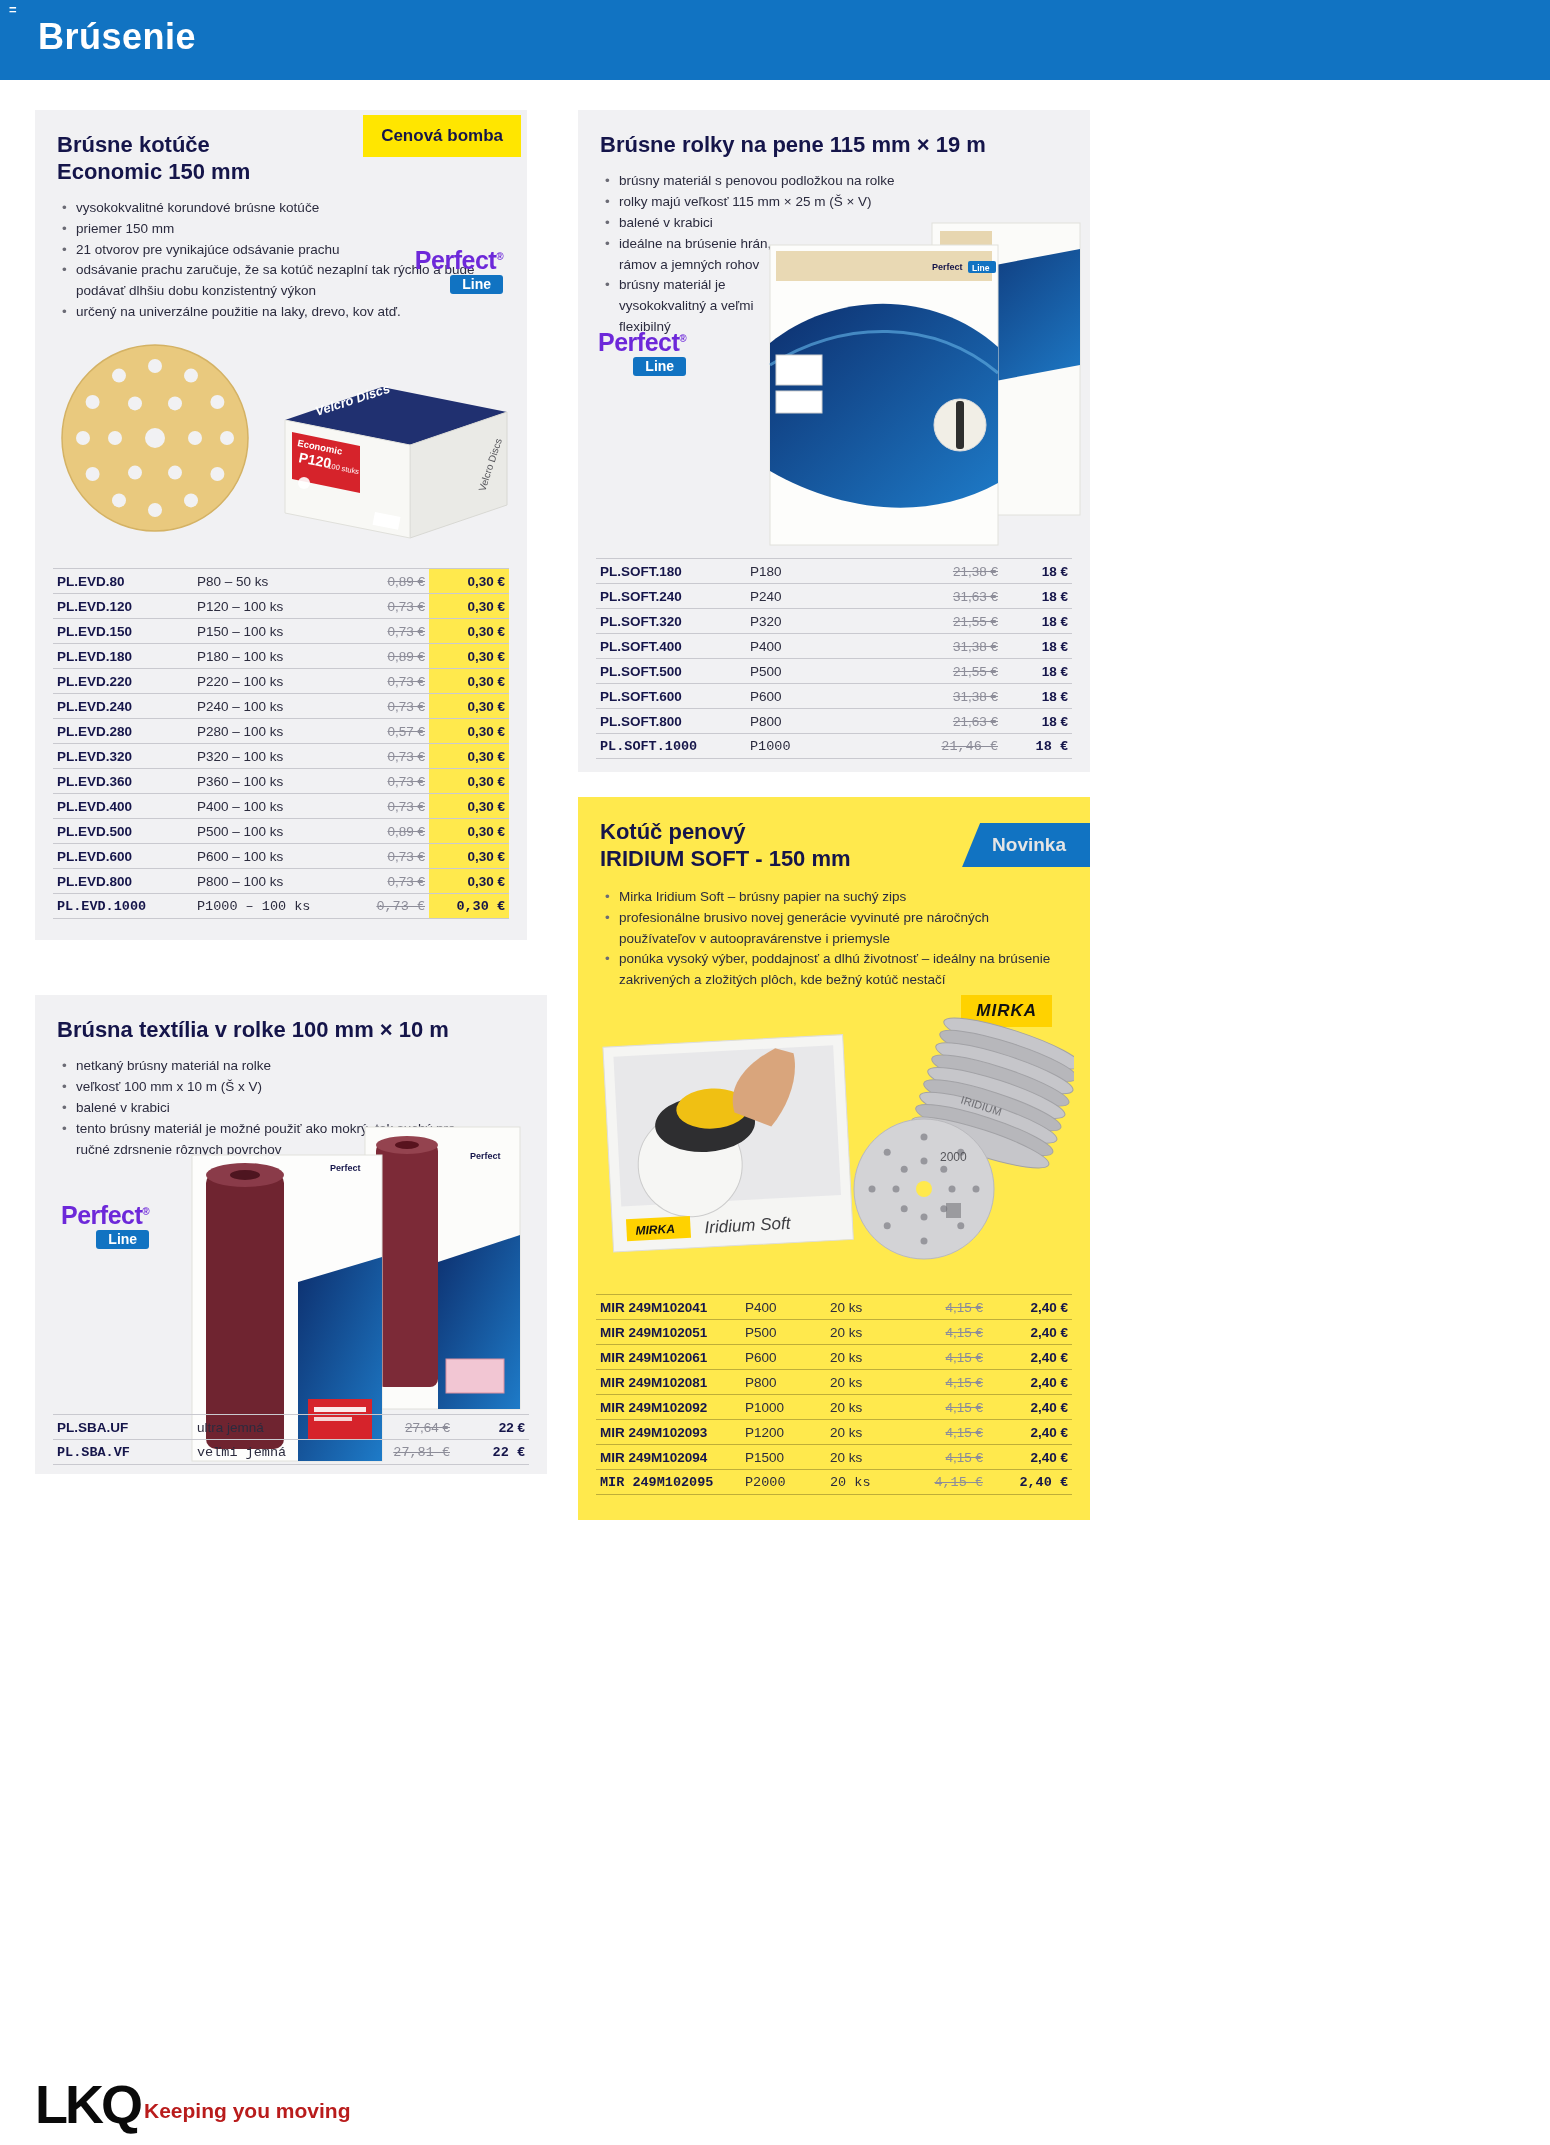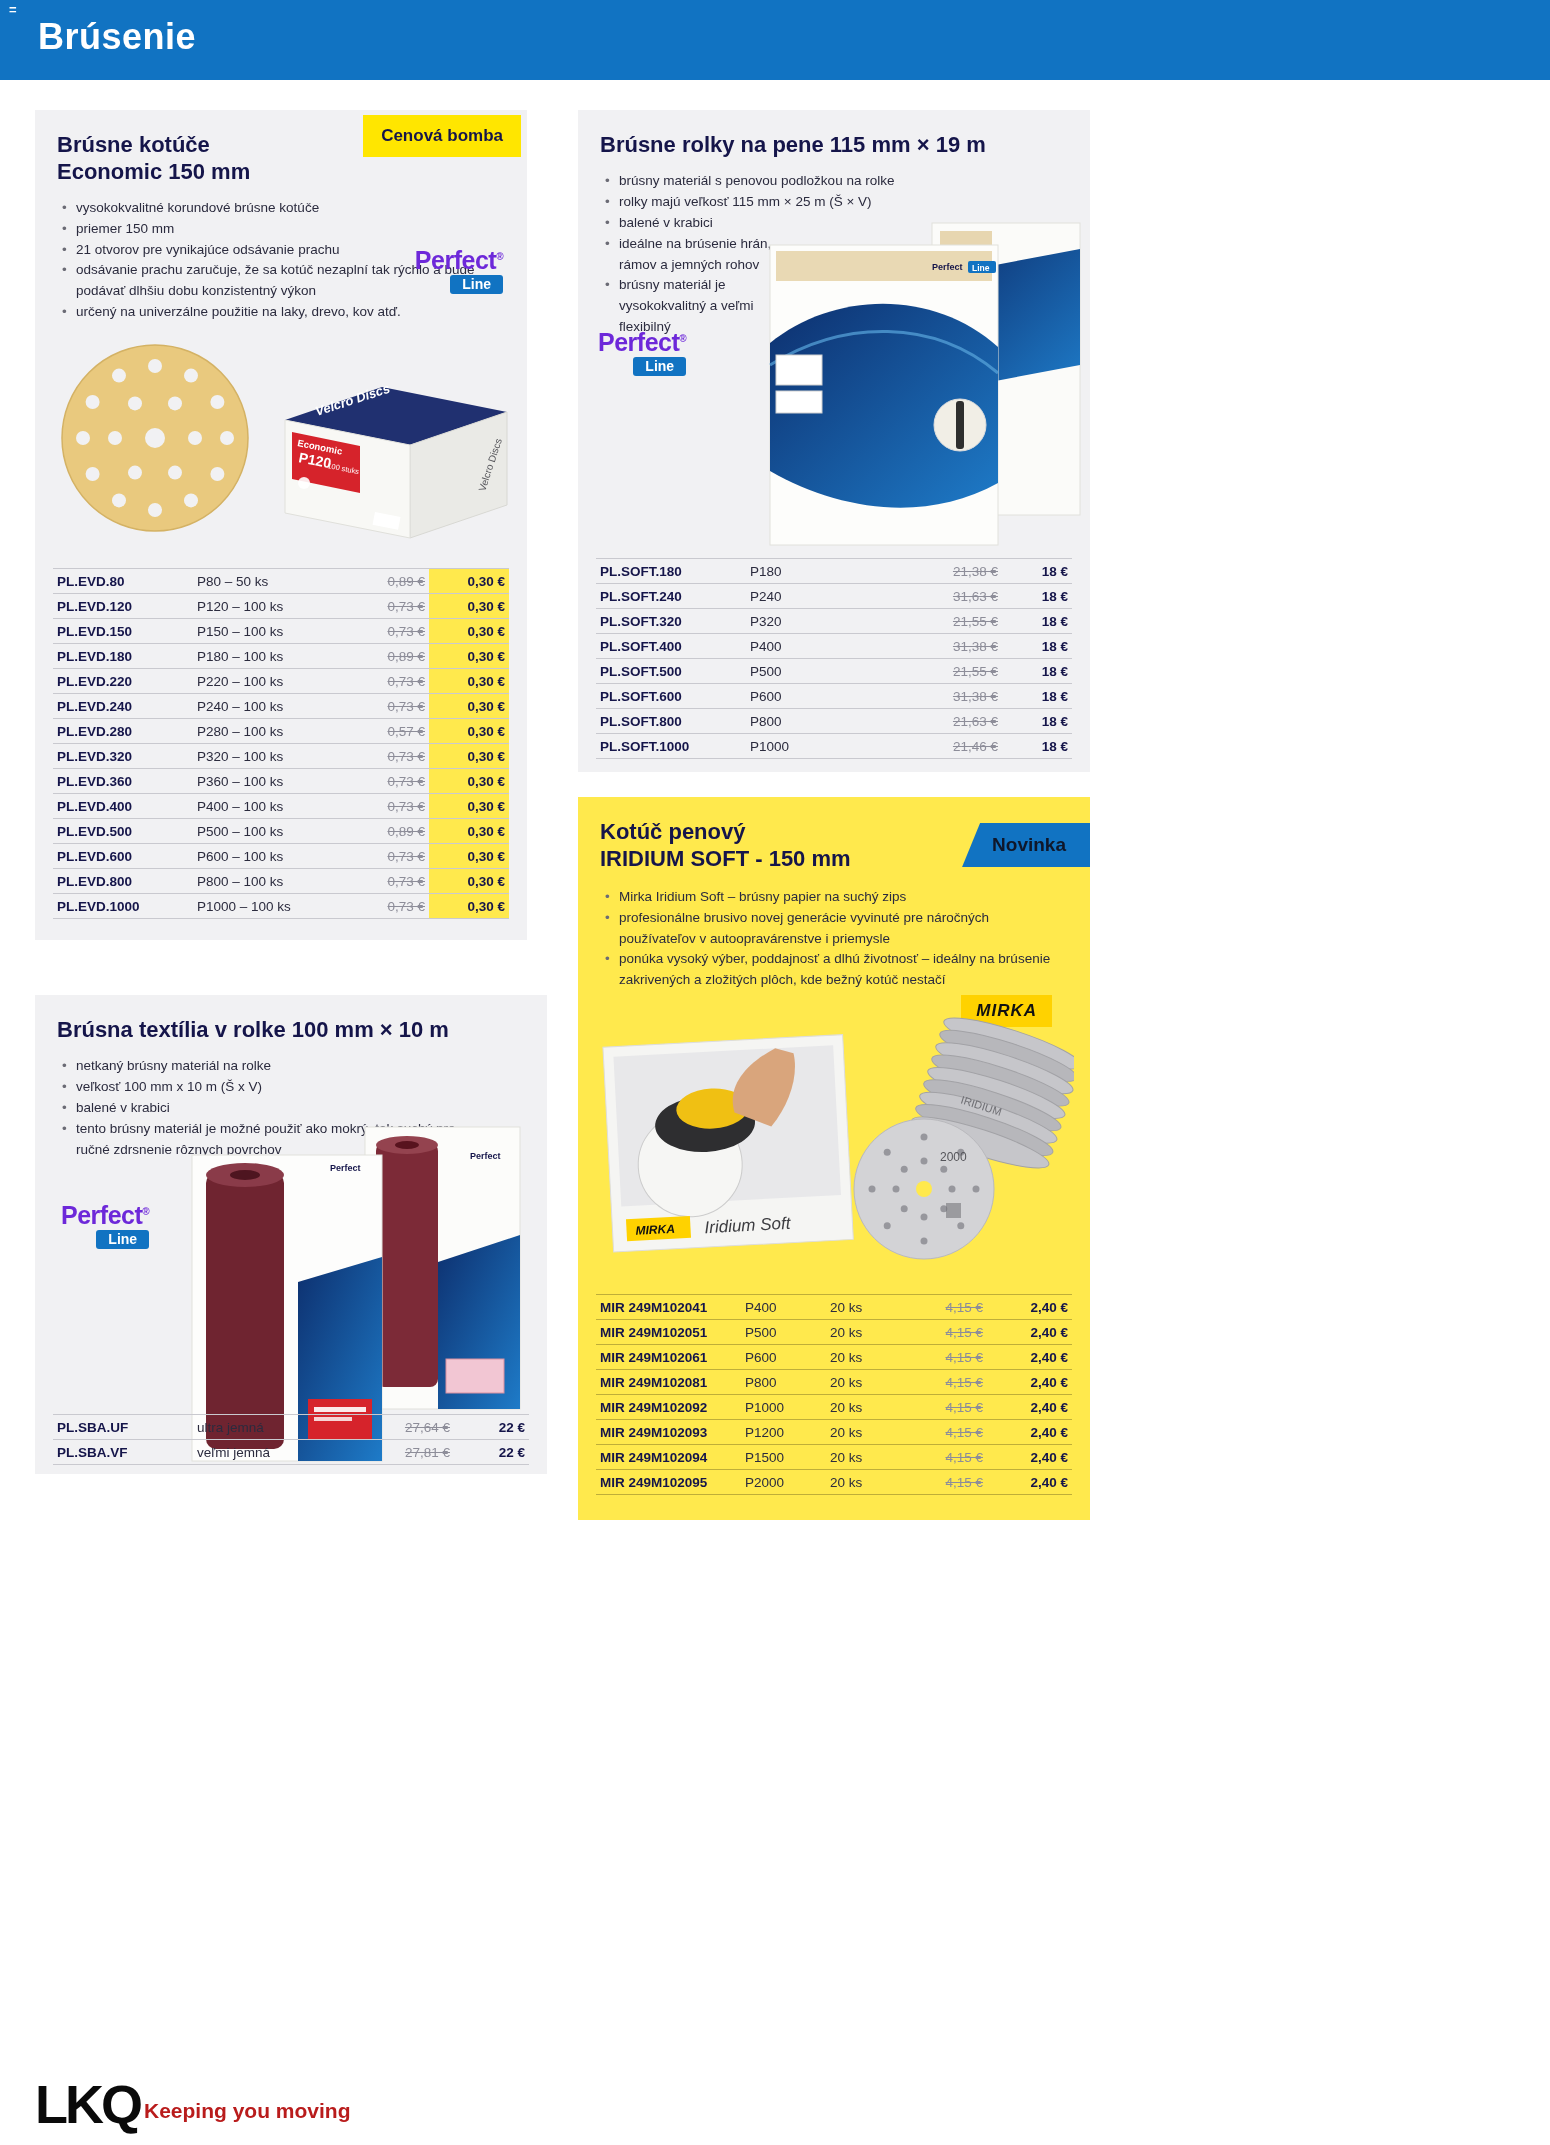--- a/index.html
+++ b/index.html
@@ -25,21 +25,21 @@
   ul.bullets li { position:relative; padding-left:15px; font-size:13.5px; color:#2b2b3e; line-height:1.55; }
   ul.bullets li::before { content:"•"; position:absolute; left:1px; top:0; color:#6b6b75; }
   #sec-discs ul.bullets { max-width:430px; }
   #sec-foam ul.bullets  { max-width:440px; }
   #sec-foam ul.bullets li:nth-child(n+4) { max-width:172px; }
   #sec-textile ul.bullets { max-width:420px; }
   #sec-iridium ul.bullets { max-width:455px; margin-top:14px; }
 
   
   .badge-bomba { position:absolute; top:5px; right:6px; background:#ffe600; color:#15154a; font-size:17px; font-weight:700; padding:11px 18px; }
-  .badge-novinka { position:absolute; top:26px; right:0; background:#1173c2; color:#0f172a; font-size:19px; font-weight:700; padding:11px 24px 11px 30px; clip-path:polygon(18px 0, 100% 0, 100% 100%, 0 100%); }
+  .badge-novinka { position:absolute; top:26px; right:0; background:#1173c2; color:#e5e5e5; font-size:19px; font-weight:700; padding:11px 24px 11px 30px; clip-path:polygon(18px 0, 100% 0, 100% 100%, 0 100%); }
 
   
   .perfect { position:absolute; display:inline-flex; flex-direction:column; align-items:flex-end; }
   .perfect .pword { font-size:25px; font-weight:800; color:#6d28d9; letter-spacing:-0.5px; line-height:1; }
   .perfect .pword sup { font-size:10px; vertical-align:super; }
   .perfect .pline { background:#1173c2; color:#fff; font-size:14px; font-weight:700; padding:1px 12px 2px; border-radius:3px; margin-top:2px; }
   .pf-discs   { top:138px; right:24px; }
   .pf-foam    { top:220px; left:20px; }
   .pf-textile { top:208px; left:26px; }
 
@@ -51,21 +51,21 @@
   .mirka-badge { position:absolute; top:198px; right:38px; background:#ffd200; color:#111; font-weight:800; font-style:italic; font-size:17px; letter-spacing:1px; padding:6px 15px; }
 
   
   .tablewrap { position:absolute; left:18px; right:18px; }
   .tw-discs   { top:458px; }
   .tw-foam    { top:448px; }
   .tw-textile { bottom:9px; }
   .tw-iridium { top:497px; }
   table.price-table { width:100%; border-collapse:collapse; }
   .price-table td { border-top:1px solid #c9c9cf; padding:4.5px 4px; font-size:13.5px; color:#2b2b3e; }
-  .price-table tr:last-child td { border-bottom:1px solid #c9c9cf; }
+  .price-table tr:last-child td { border-bottom:1px solid #c9c9cf;font-family:Liberation Mono, monospace; }
   .price-table td.col-code { font-weight:700; color:#15154a; }
   .price-table td.col-old { text-align:right; color:#8d8d99; text-decoration:line-through; }
   .price-table td.col-price { text-align:right; font-weight:700; color:#15154a; }
   #sec-discs .col-code{width:140px;} #sec-discs .col-old{width:105px;} #sec-discs .col-price{width:80px; background:#ffe94d;}
   #sec-foam .col-code{width:150px;} #sec-foam .col-old{width:110px;} #sec-foam .col-price{width:70px;}
   #sec-textile .col-code{width:140px;} #sec-textile .col-old{width:110px;} #sec-textile .col-price{width:75px;}
   #sec-iridium .price-table td { border-top:1px solid rgba(0,0,0,.25); }
   #sec-iridium .price-table tr:last-child td { border-bottom:1px solid rgba(0,0,0,.25); }
   #sec-iridium .col-code{width:145px;} #sec-iridium .col-desc{width:85px;} #sec-iridium .col-old{width:100px;} #sec-iridium .col-price{width:85px;}
 

